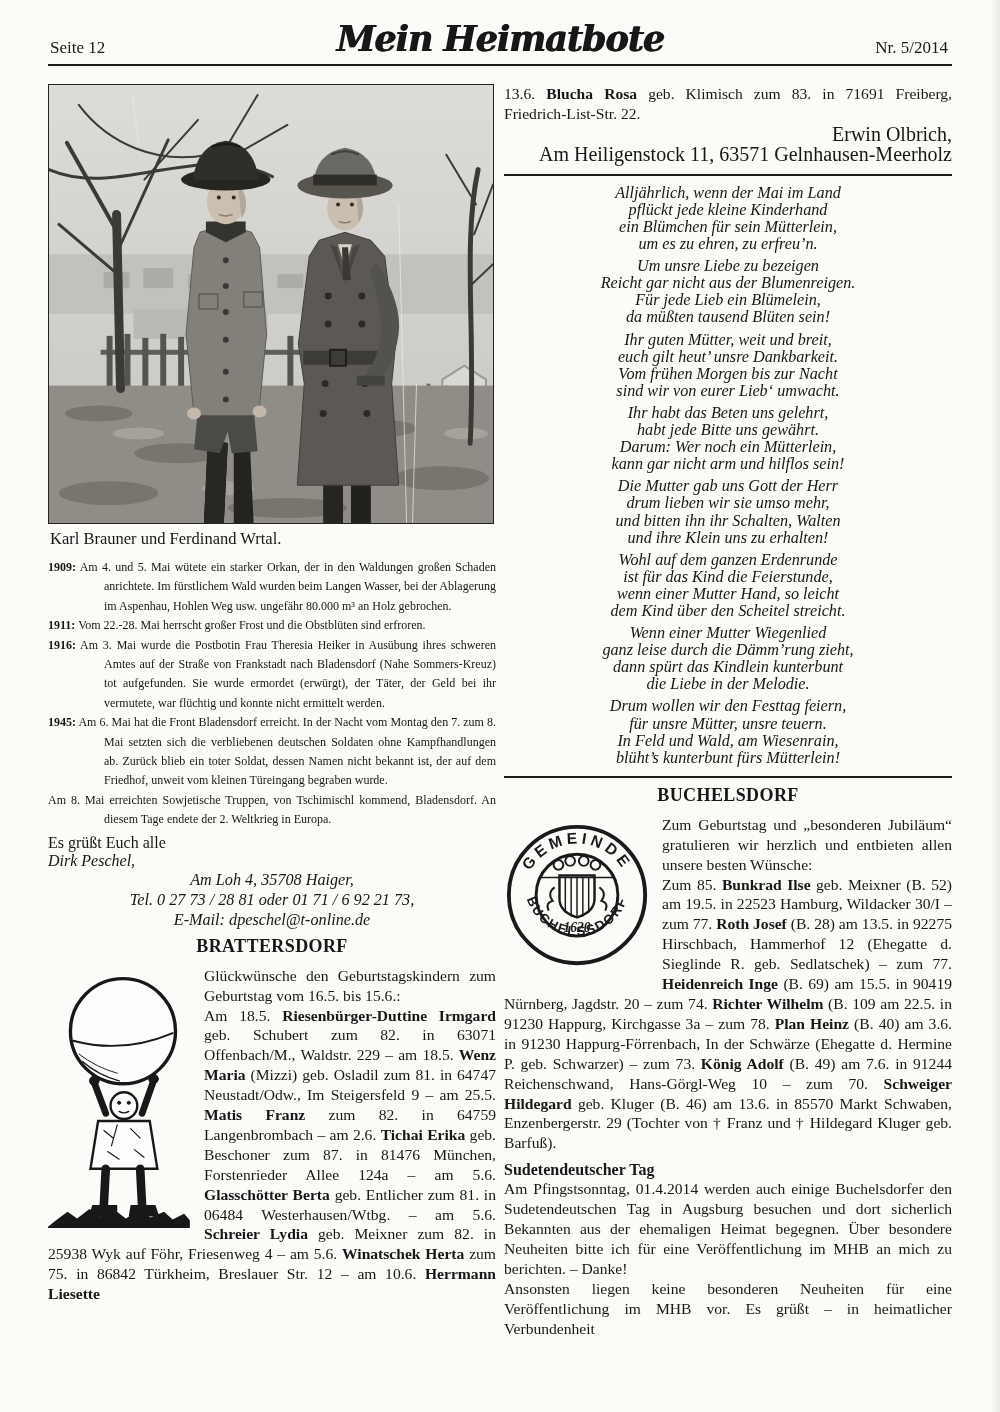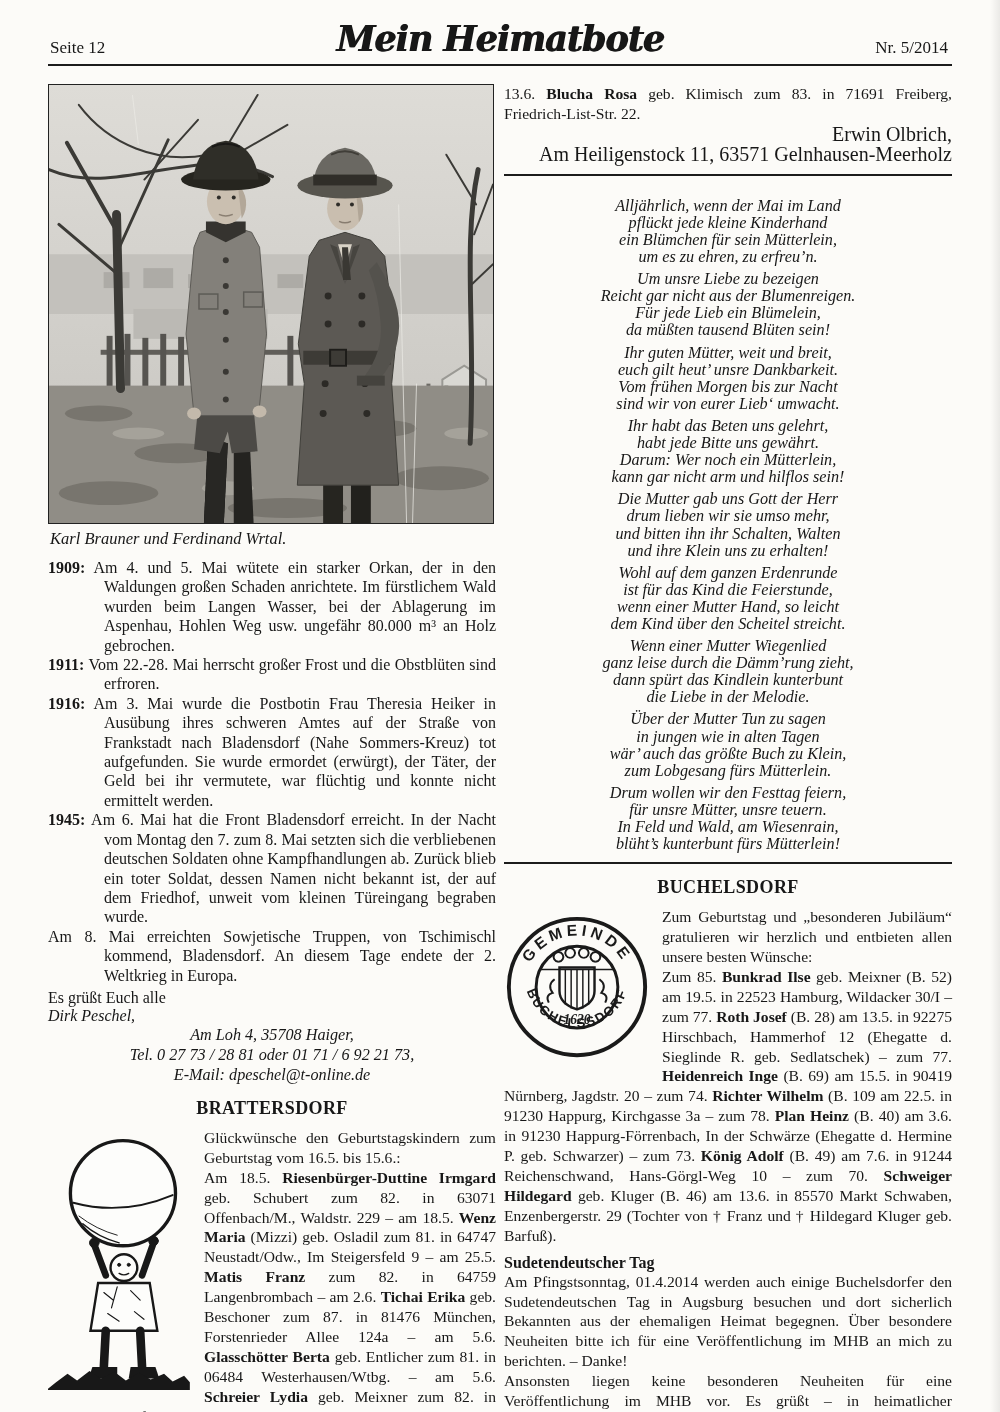--- a/index.html
+++ b/index.html
@@ -14,38 +14,38 @@
         font-family:"DejaVu Serif",serif;font-weight:700;font-style:italic;font-size:35px;
         letter-spacing:-1px;text-shadow:1px 0 #171717;}
   .hdr-rule{position:absolute;top:64px;left:48px;right:48px;height:2px;background:#1c1c1c;}
   
   .col{position:absolute;top:84px;width:448px;}
   .col-left{left:48px;}
   .col-right{left:504px;}
   
   .photo-frame{width:446px;height:440px;border:1px solid #222;box-sizing:border-box;background:#cdccc7;}
   .photo-frame svg{display:block;width:100%;height:100%;}
-  .photo-caption{font-style:italic;font-size:16.5px;margin:5px 0 9px 2px;}
-  
-  .chronicle{font-size:16px;line-height:19.4px;}
+  .photo-caption{font-size:16.5px;margin:5px 0 9px 2px;}
+  
+  .chronicle{font-size:12px;line-height:19.4px;}
   .entry{padding-left:56px;text-indent:-56px;text-align:justify;}
   .close-row{display:flex;justify-content:space-between;font-size:16px;margin-top:4px;flex-direction:column;}
   .sig-inline{font-style:italic;}
   .sig{text-align:center;font-style:italic;font-size:16.2px;line-height:20px;}
   
-  .section-heading{text-align:center;font-weight:bold;font-size:18px;letter-spacing:.4px;margin:13px 0 9px;}
+  .section-heading{text-align:center;font-weight:bold;font-size:18px;letter-spacing:.4px;margin:6px 0 9px;}
   .dense{font-size:15.6px;line-height:19.9px;text-align:justify;}
   .intro-para{margin-bottom:0;}
   
   .atlas{float:left;width:148px;height:258px;margin:4px 8px 0 0;}
   .seal{float:left;width:146px;height:156px;margin:4px 12px 2px 0;}
   
   .contact{text-align:right;font-size:20px;line-height:20.5px;}
   .rule{height:2px;background:#1c1c1c;border:0;margin:9px 0 7px;}
-  .poem{text-align:center;font-style:italic;font-size:16.2px;line-height:17.1px;margin-top:22px;}
+  .poem{text-align:center;font-style:italic;font-size:16.2px;line-height:17.1px;margin-top:9px;}
   .stanza{margin-bottom:5px;}
   .sud-heading{font-weight:bold;font-size:16px;margin-top:8px;}
   b{font-weight:bold;}
 </style>
 </head>
 <body>
 
 <div class="page">
 
   <div class="masthead">Mein Heimatbote</div>
@@ -292,26 +292,20 @@
           <div>wenn einer Mutter Hand, so leicht</div>
           <div>dem Kind über den Scheitel streicht.</div>
         </div>
         <div class="stanza">
           <div>Wenn einer Mutter Wiegenlied</div>
           <div>ganz leise durch die Dämm’rung zieht,</div>
           <div>dann spürt das Kindlein kunterbunt</div>
           <div>die Liebe in der Melodie.</div>
         </div>
         <div class="stanza">
-          <div>Über der Mutter Tun zu sagen</div>
-          <div>in jungen wie in alten Tagen</div>
-          <div>wär’ auch das größte Buch zu Klein,</div>
-          <div>zum Lobgesang fürs Mütterlein.</div>
-        </div>
-        <div class="stanza">
           <div>Drum wollen wir den Festtag feiern,</div>
           <div>für unsre Mütter, unsre teuern.</div>
           <div>In Feld und Wald, am Wiesenrain,</div>
           <div>blüht’s kunterbunt fürs Mütterlein!</div>
         </div>
       </div>
 
     <div class="rule"></div>
 
     <div class="section-heading">BUCHELSDORF</div>

